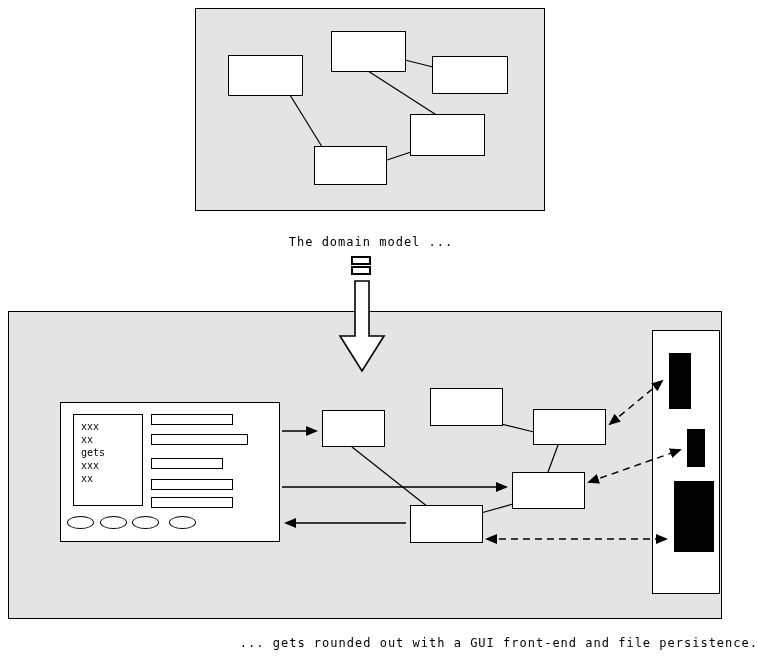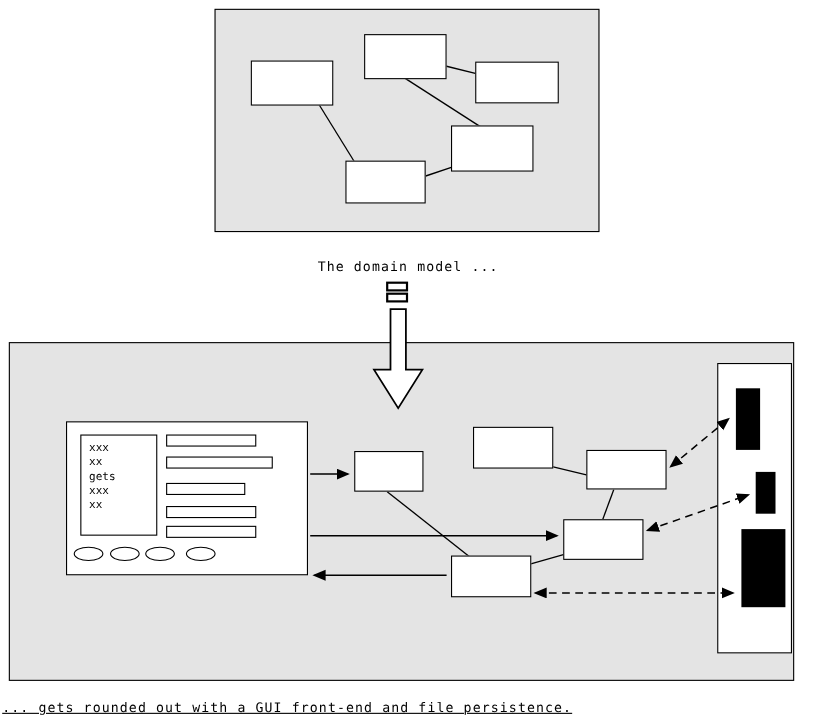--- a/index.html
+++ b/index.html
@@ -24,21 +24,21 @@
     pointer-events: none;
   }
   .box {
     position: absolute;
     background: #ffffff;
     border: 1px solid #000;
     z-index: 3;
   }
   .gui-window {
     position: absolute;
-    left: 60px; top: 383px; width: 220px; height: 140px;
+    left: 60px; top: 402px; width: 220px; height: 140px;
     background: #ffffff;
     border: 1px solid #000;
     z-index: 3;
   }
   .list-box {
     position: absolute;
     left: 12px; top: 11px; width: 70px; height: 92px;
     border: 1px solid #000;
     background: #fff;
     padding: 5px 0 0 7px;
@@ -77,22 +77,21 @@
     line-height: 22px;
     white-space: pre;
     z-index: 4;
   }
   .caption.top-cap {
     left: 195px; top: 231px; width: 352px;
     text-align: center;
   }
   .caption.bottom-cap {
     left: 2px; top: 632px; width: 756px;
-    text-align: left;
-    text-decoration: underline;
+    text-align: right;
   }
 </style>
 </head>
 <body>
 
 <div class="panel" style="left:195px; top:8px; width:350px; height:203px;"></div>
 
 <div class="box" style="left:228px; top:55px; width:75px; height:41px;"></div>
 <div class="box" style="left:331px; top:31px; width:75px; height:41px;"></div>
 <div class="box" style="left:432px; top:56px; width:76px; height:38px;"></div>

